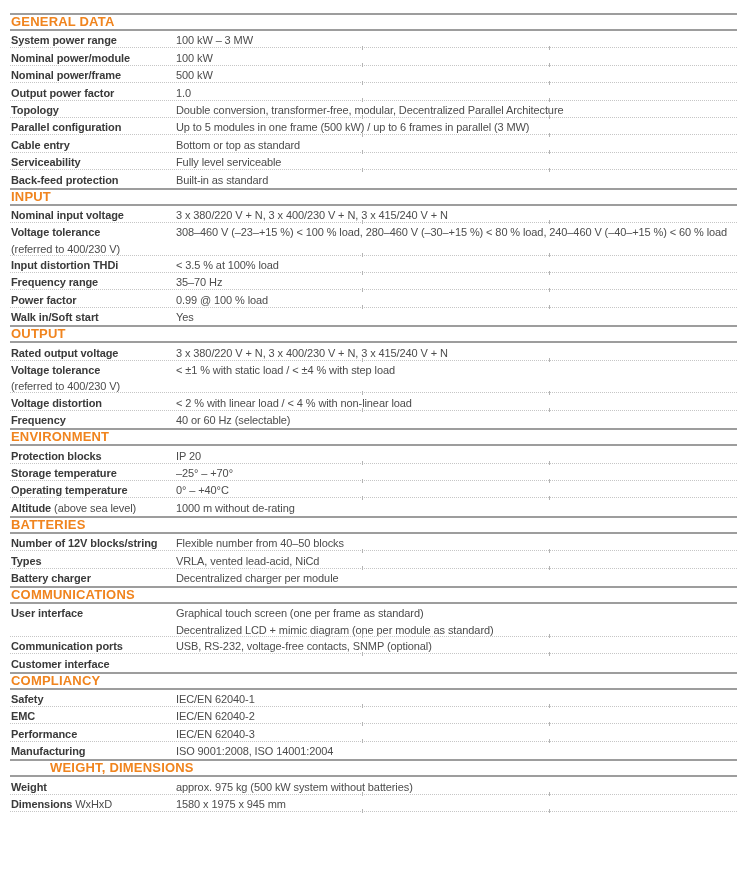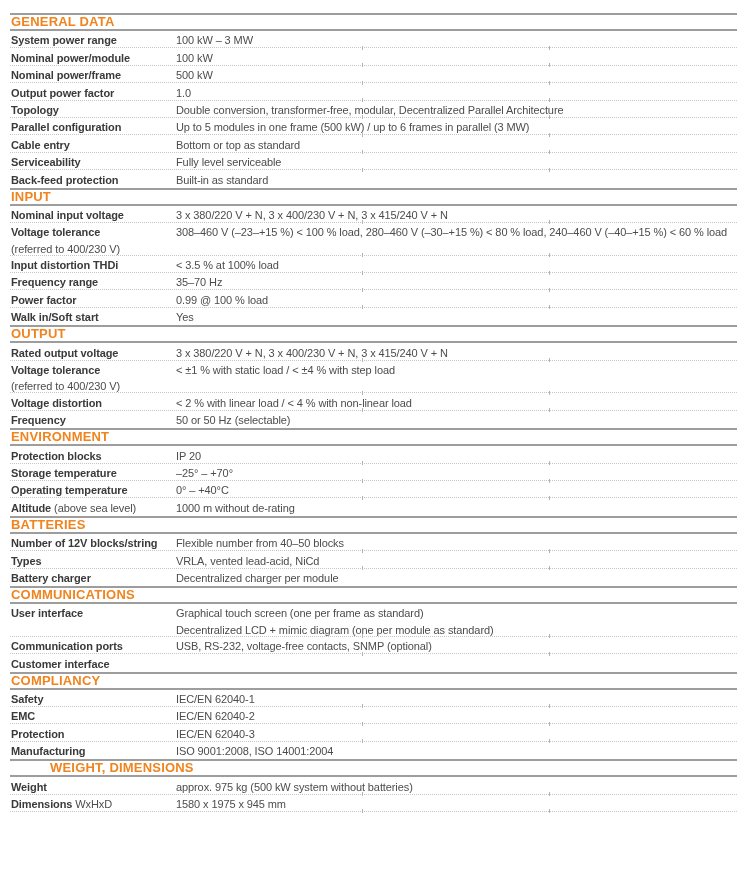--- a/index.html
+++ b/index.html
@@ -195,21 +195,21 @@
         </div>
         <div class="row">
           <div class="cell label"><span>Voltage distortion</span></div>
           <div class="cell value">
             <div class="vline">&lt; 2 % with linear load / &lt; 4 % with non-linear load</div>
           </div>
         </div>
         <div class="row no-sep">
           <div class="cell label"><span>Frequency</span></div>
           <div class="cell value">
-            <div class="vline">50 or 50 Hz (selectable)</div>
+            <div class="vline">40 or 60 Hz (selectable)</div>
           </div>
         </div>
       </section>
       <section>
         <div class="section-header">
           <span class="section-title" style="color: rgb(240, 132, 30);">ENVIRONMENT</span>
         </div>
         <div class="row">
           <div class="cell label"><span>Protection blocks</span></div>
           <div class="cell value">
@@ -289,21 +289,21 @@
             <div class="vline">IEC/EN 62040-1</div>
           </div>
         </div>
         <div class="row">
           <div class="cell label"><span>EMC</span></div>
           <div class="cell value">
             <div class="vline">IEC/EN 62040-2</div>
           </div>
         </div>
         <div class="row">
-          <div class="cell label"><span>Protection</span></div>
+          <div class="cell label"><span>Performance</span></div>
           <div class="cell value">
             <div class="vline">IEC/EN 62040-3</div>
           </div>
         </div>
         <div class="row no-sep">
           <div class="cell label"><span>Manufacturing</span></div>
           <div class="cell value">
             <div class="vline">ISO 9001:2008, ISO 14001:2004</div>
           </div>
         </div>

